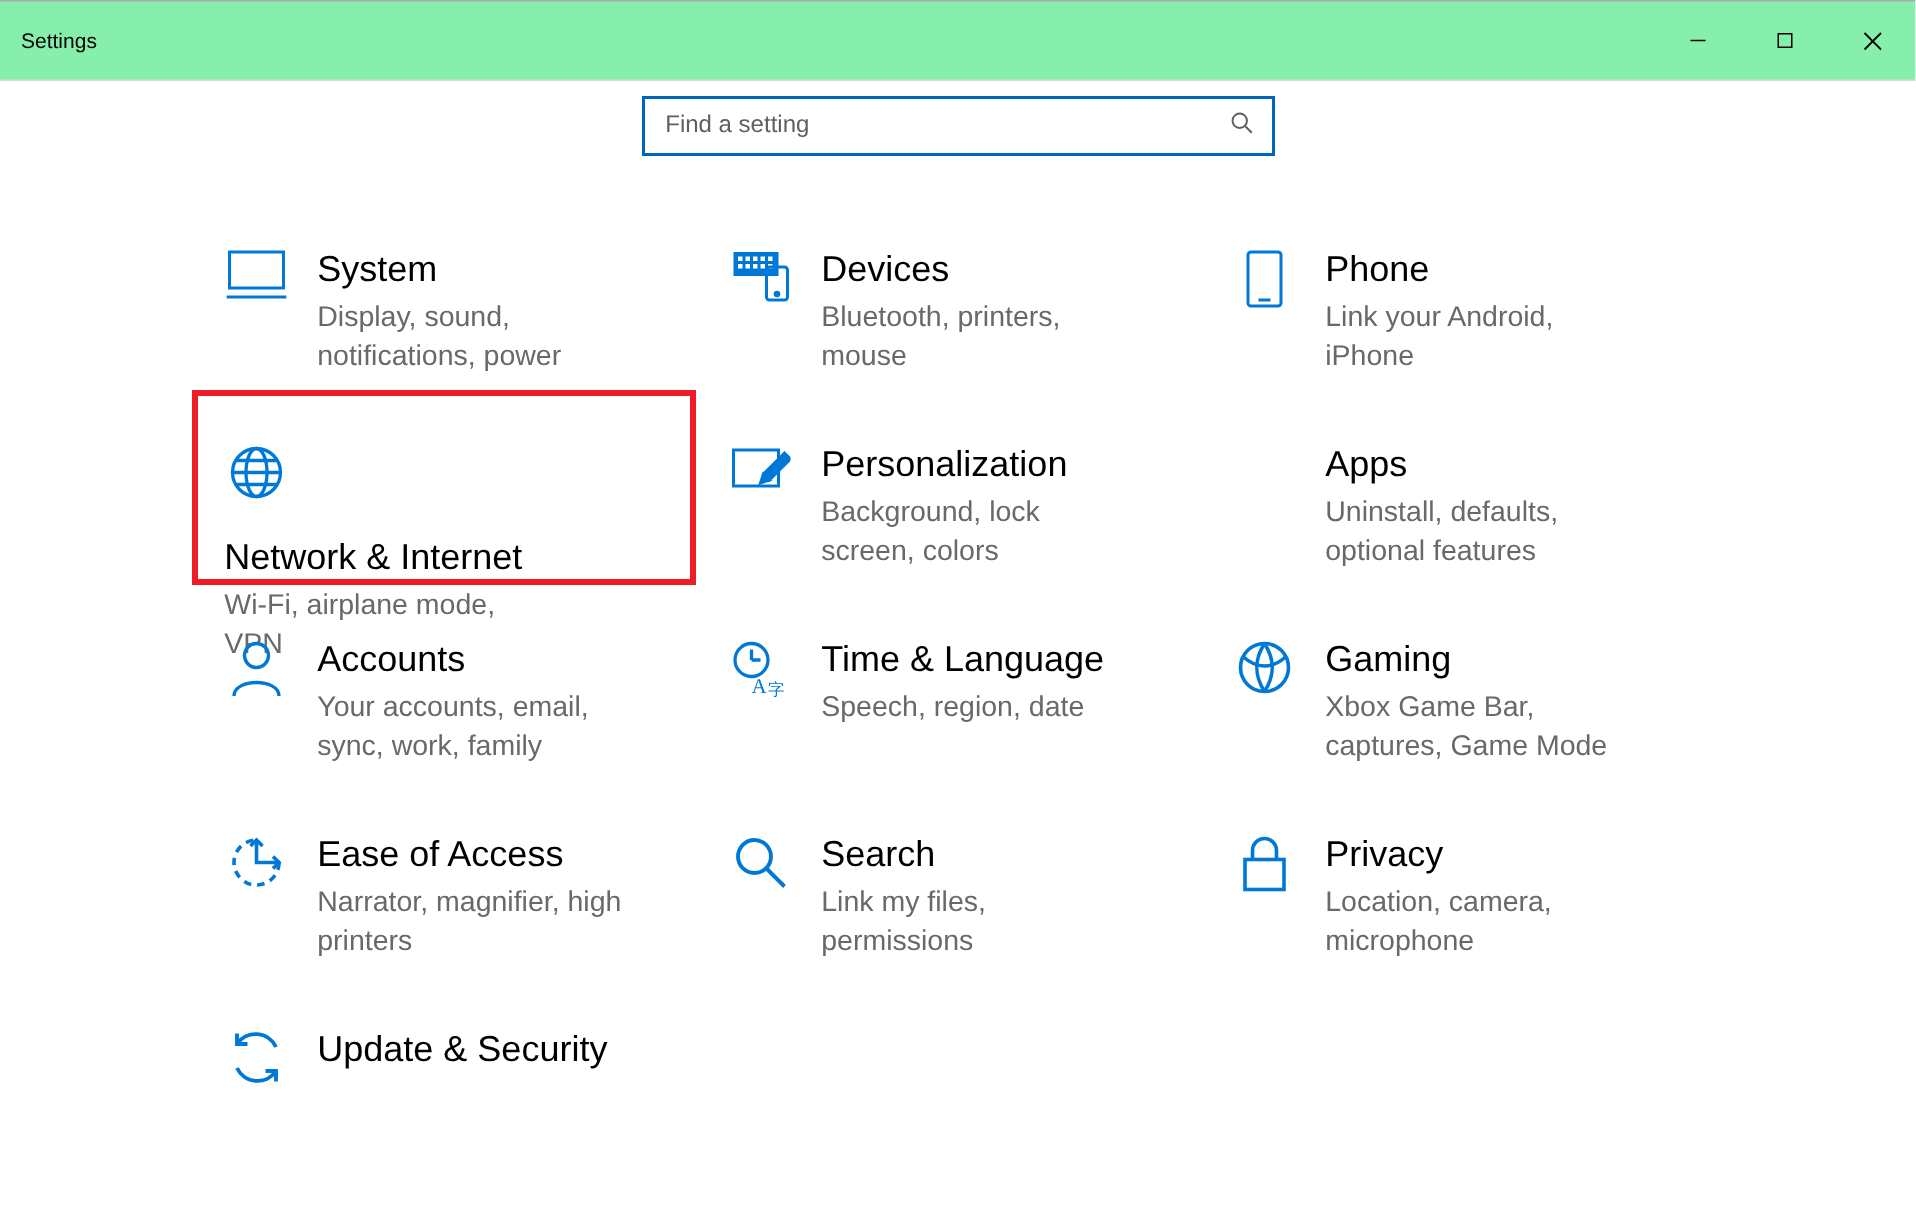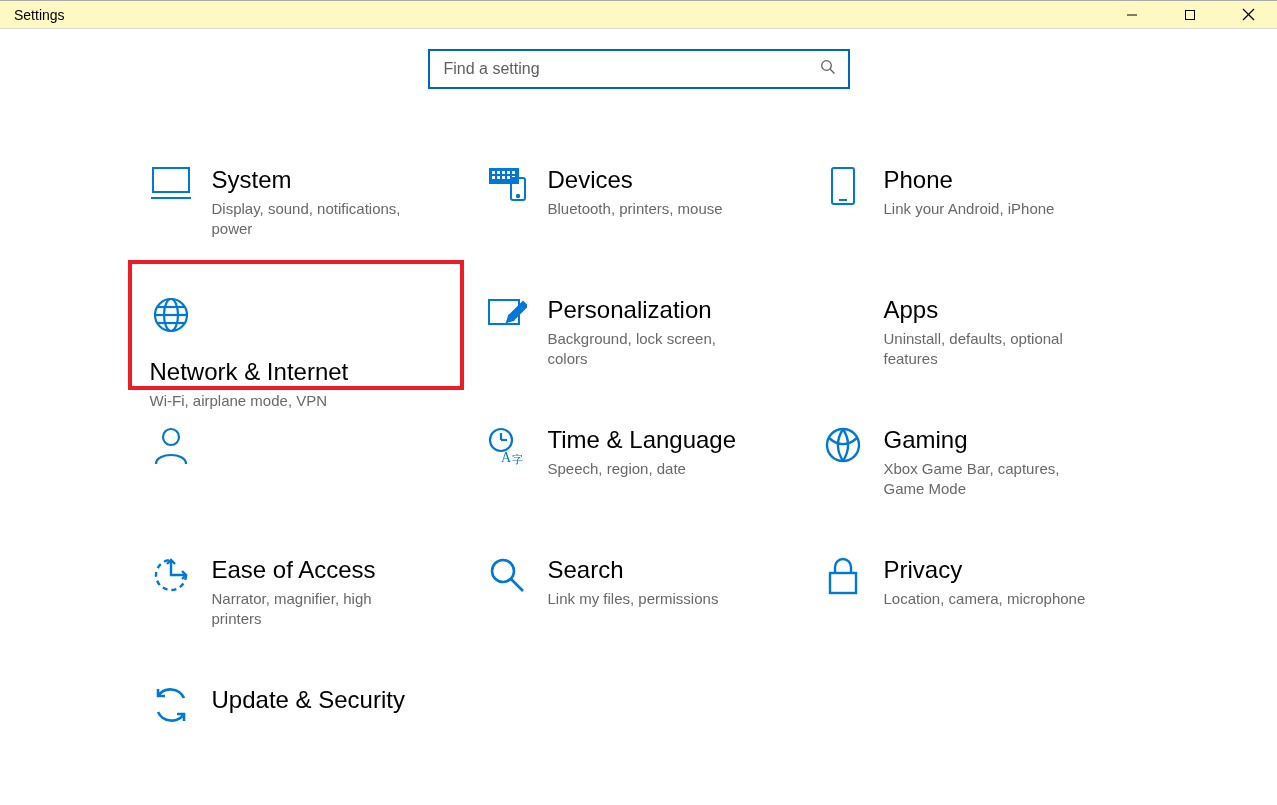--- a/index.html
+++ b/index.html
@@ -1,21 +1,21 @@
 <!DOCTYPE html>
 <html><head>
 <meta charset="utf-8">
 <style>
   * { box-sizing: border-box; }
   html, body { margin: 0; padding: 0; font-family: "Segoe UI", Arial, sans-serif; height: 100%; }
   body { background: #fff; color: #000; overflow: hidden; width: 1277px; height: 805px; position: relative; }
 
   .titlebar {
-    height: 29px;
-    background: #fef9c3;
+    height: 54px;
+    background: #86efac;
     border-bottom: 1px solid #d9d9d9;
     border-top: 1px solid #aaa;
     display: flex;
     align-items: center;
     justify-content: space-between;
     padding-left: 14px;
     font-size: 14px;
   }
   .titlebar .title { color: #000; }
   .titlebar .controls { display: flex; height: 100%; }
@@ -25,21 +25,21 @@
     display: flex;
     align-items: center;
     justify-content: center;
     color: #000;
   }
   .titlebar .ctrl svg { display: block; }
 
   .searchbar-row {
     display: flex;
     justify-content: center;
-    padding-top: 20px;
+    padding-top: 10px;
   }
   .searchbar {
     width: 422px;
     height: 40px;
     border: 2px solid #0067c0;
     display: flex;
     align-items: center;
     justify-content: space-between;
     padding: 0 12px;
     background: #fff;
@@ -83,21 +83,21 @@
   .tile .iconcell {
     width: 42px;
     flex: 0 0 42px;
     display: flex;
     justify-content: center;
     padding-top: 2px;
   }
   .tile .iconcell svg { stroke: #0078d7; fill: none; }
   .tile .text { flex: 1; }
   .tile .text .t-title { font-size: 24px; color: #000; line-height: 1.3; }
-  .tile .text .t-desc { font-size: 15px; color: #696969; margin-top: 4px; line-height: 1.35; max-width: 210px; }
+  .tile .text .t-desc { font-size: 19px; color: #696969; margin-top: 4px; line-height: 1.35; max-width: 210px; }
 
   ::-webkit-scrollbar { width: 8px; background: #fff; }
   ::-webkit-scrollbar-thumb { background: #c2c3c9; }
 </style>
 </head>
 <body>
 
 <div class="titlebar">
   <span class="title">Settings</span>
   <div class="controls">
@@ -232,20 +232,24 @@
       </div>
     </div>
 
     <div class="tile">
       <div class="iconcell">
         <svg width="36" height="40" viewBox="0 0 36 40" stroke-width="2.2">
             <circle cx="18" cy="11" r="8"></circle>
             <path d="M3 38 C3 26 33 26 33 38"></path>
           </svg>
       </div>
+      <div class="text">
+        <div class="t-title">Accounts</div>
+        <div class="t-desc">Your accounts, email, sync, work, family</div>
+      </div>
     </div>
 
     <div class="tile">
       <div class="iconcell">
         <svg width="40" height="40" viewBox="0 0 40 40" stroke-width="2.2">
           <circle cx="14" cy="14" r="11"></circle>
             <line x1="14" y1="14" x2="14" y2="7"></line>
             <line x1="14" y1="14" x2="20" y2="14"></line>
           <text x="14" y="36" font-size="14" font-family="Segoe UI" fill="#0078d7" stroke="none">A</text>
           <text x="25" y="37" font-size="11" font-family="Segoe UI" fill="#0078d7" stroke="none">字</text>

